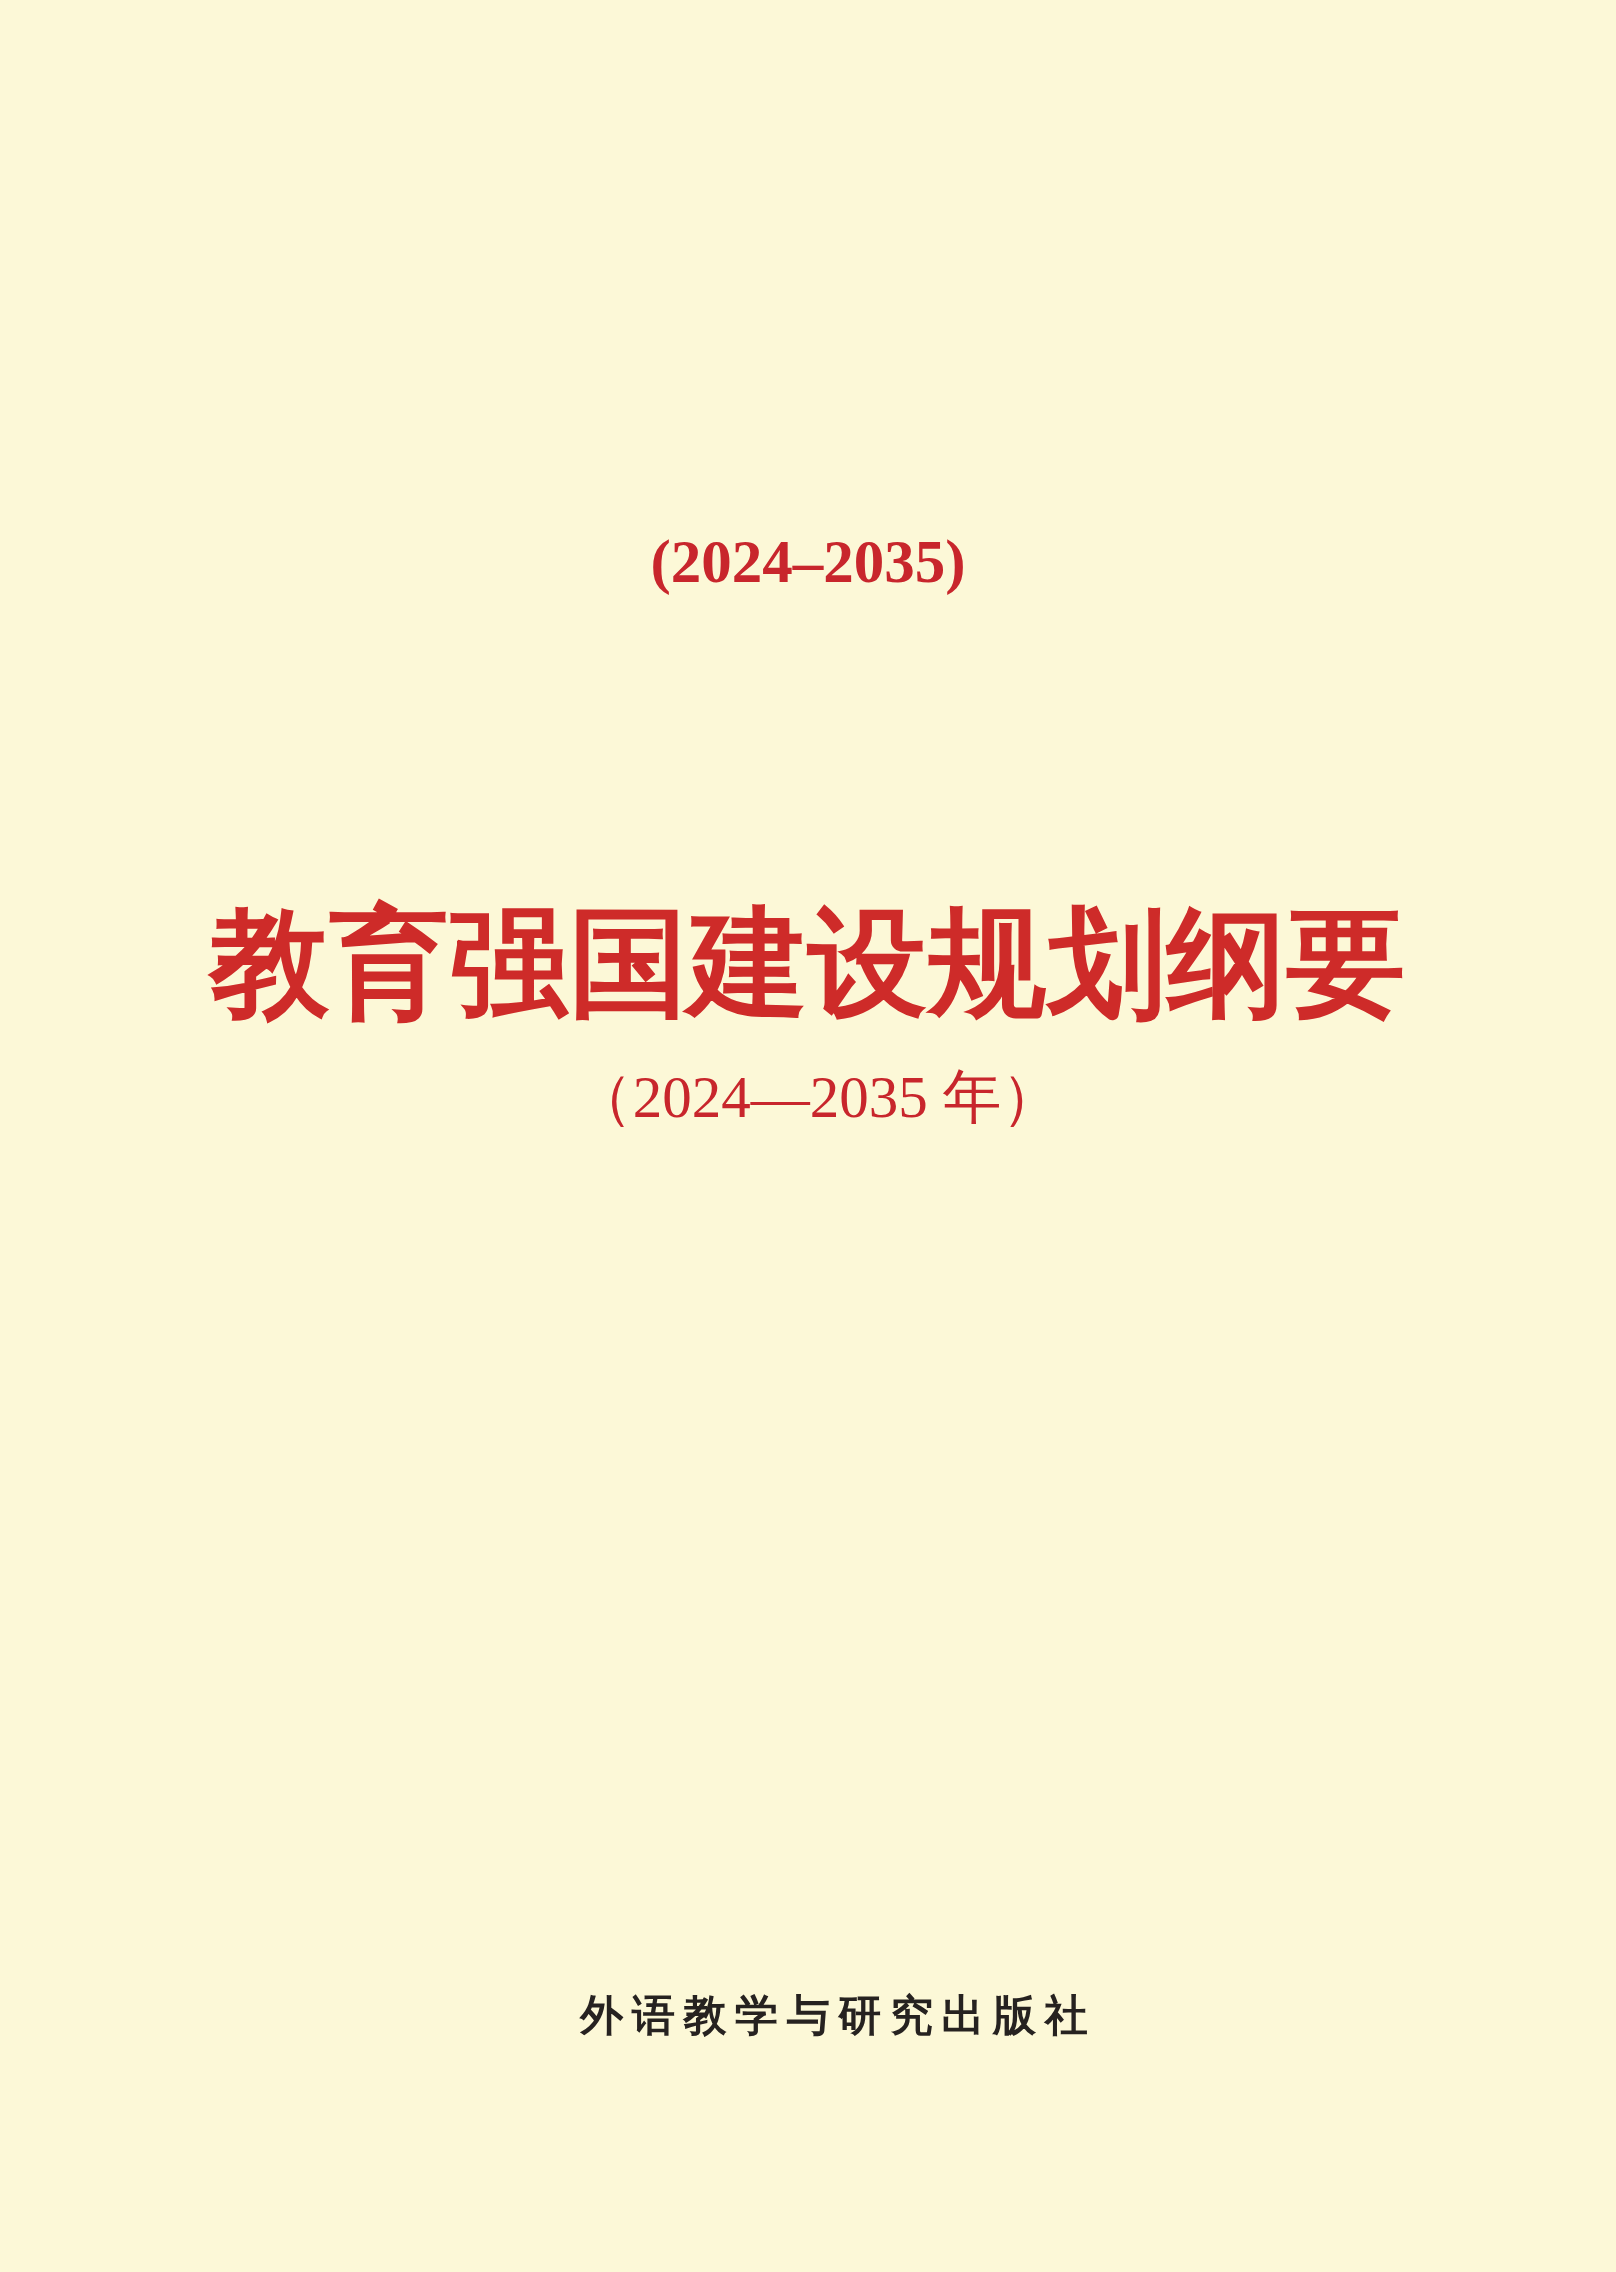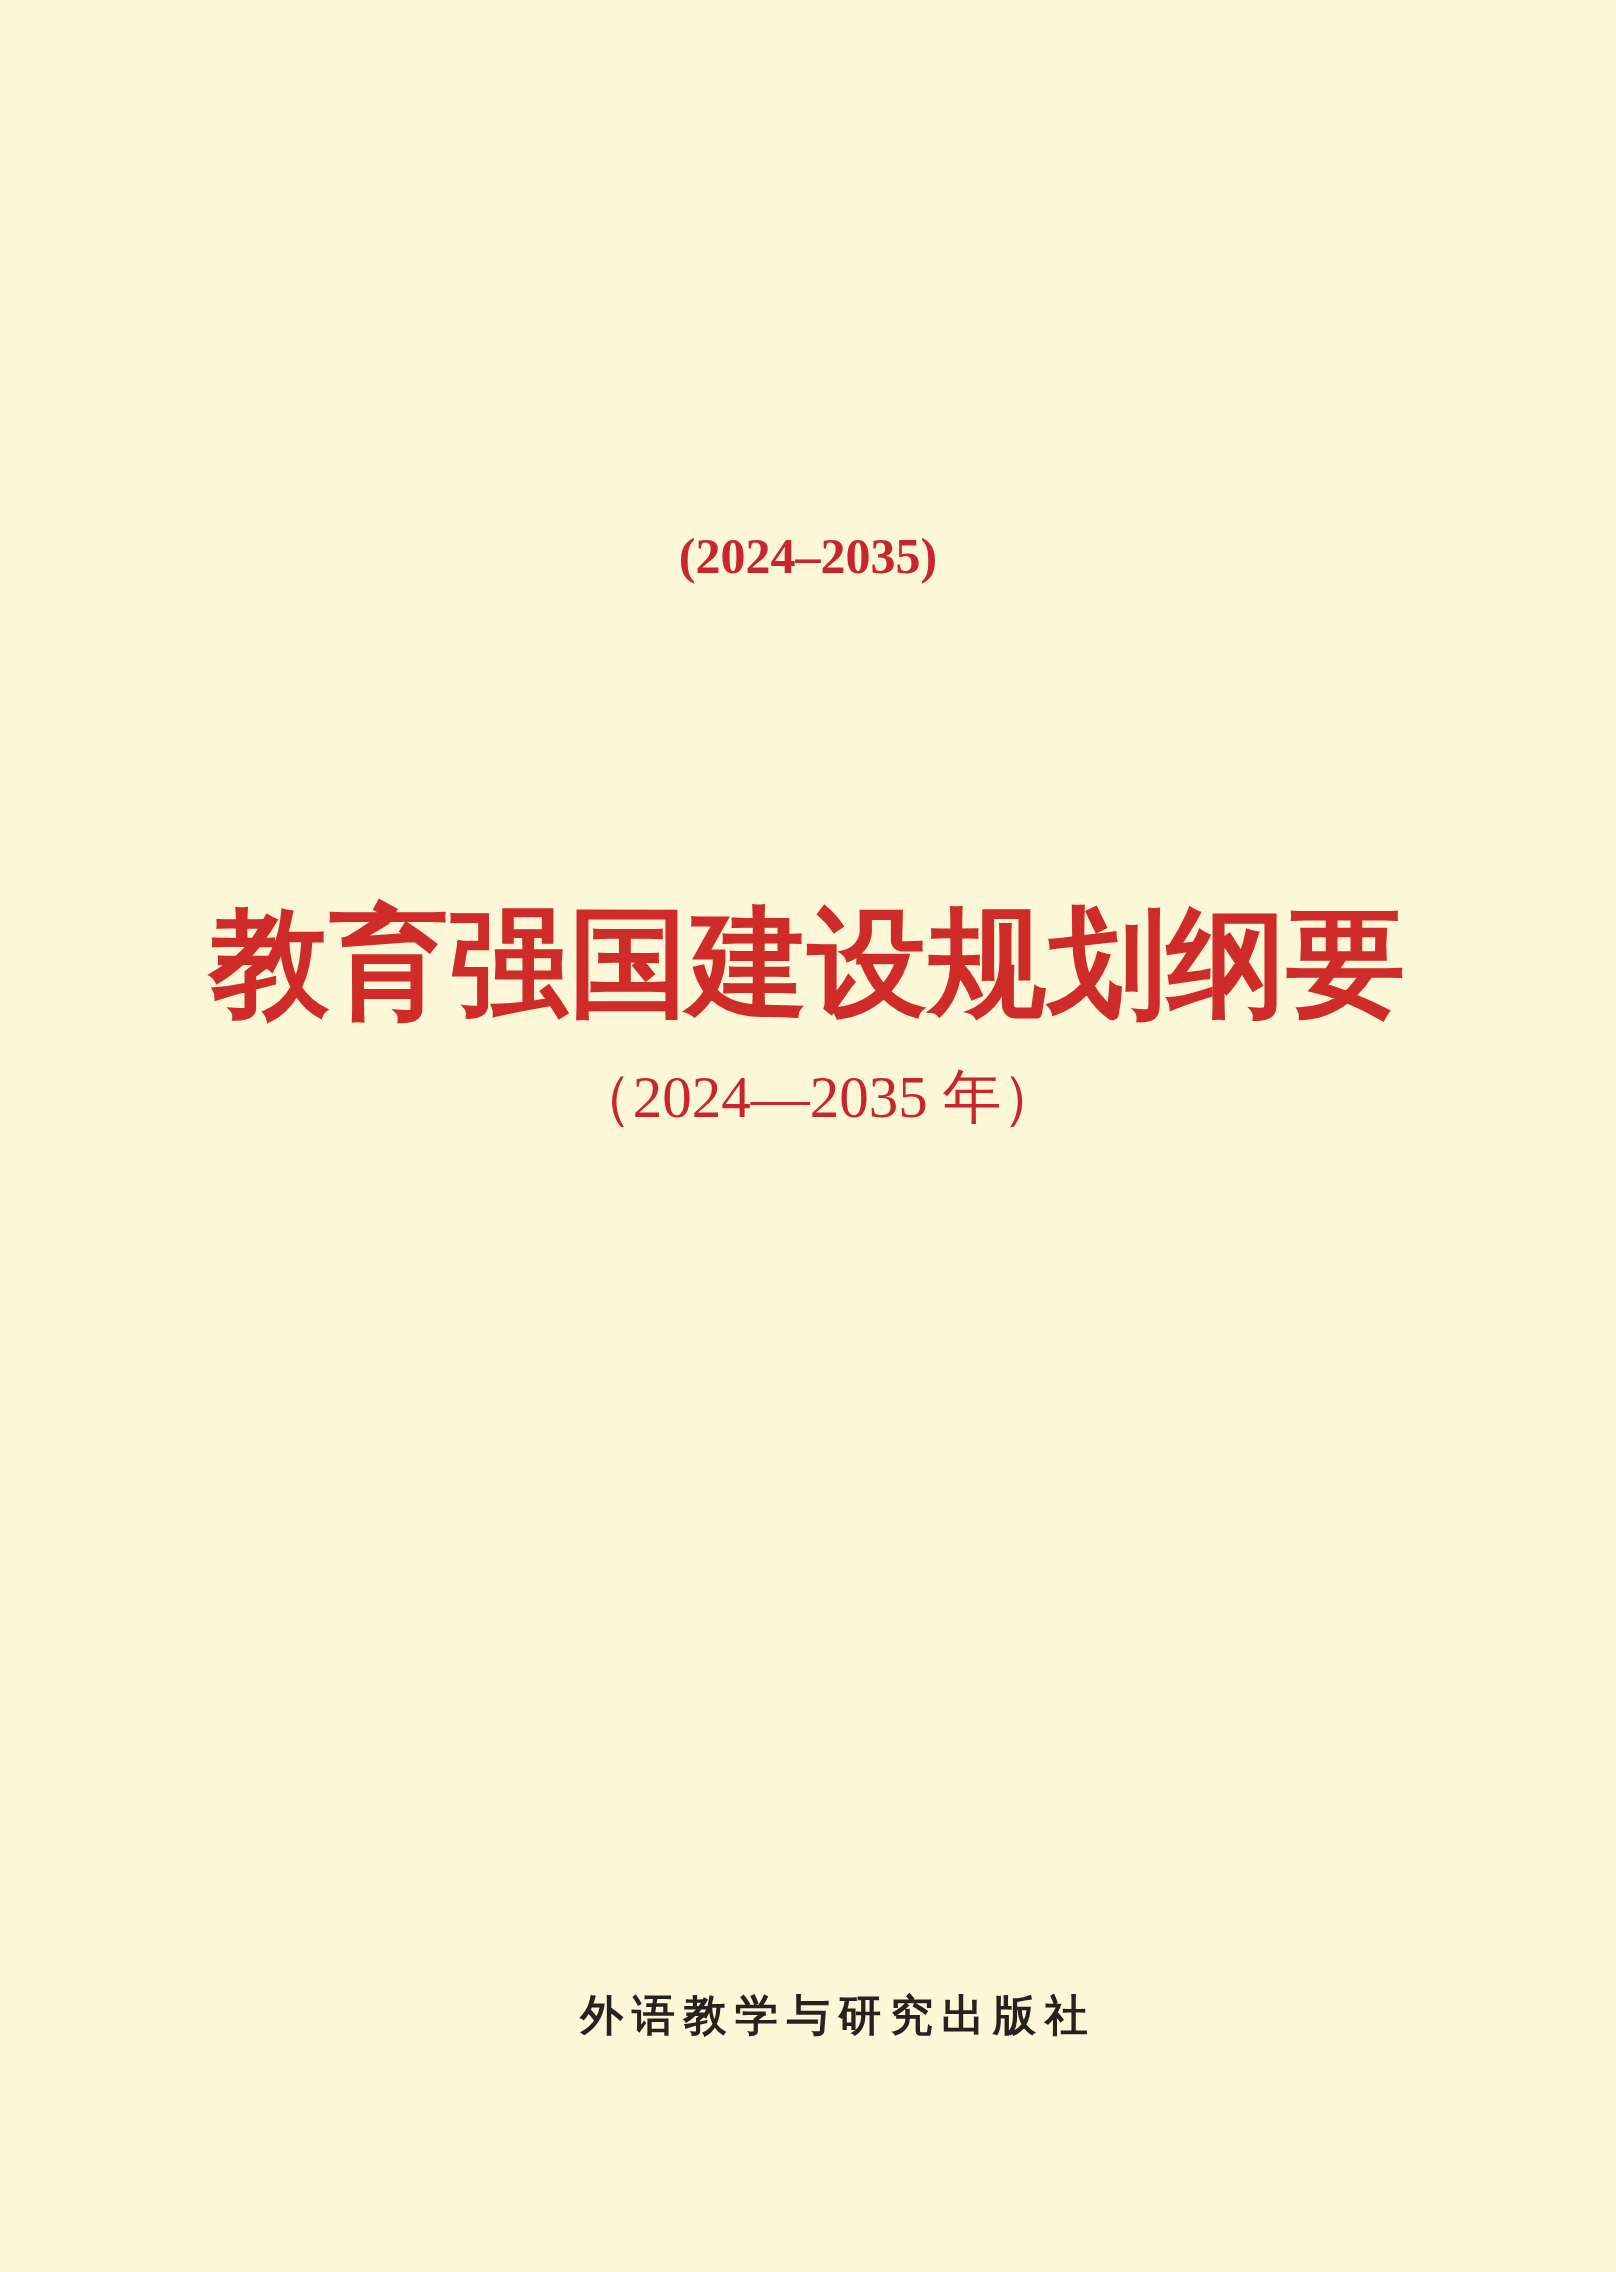--- a/index.html
+++ b/index.html
@@ -29,21 +29,21 @@
   .fr-title{
     top:307px;
     font-size:73px;
     line-height:100px;
     font-weight:bold;
     color:var(--accent-red);
     letter-spacing:-0.005em;
   }
   .fr-years{
     top:531px;
-    font-size:50px;
+    font-size:61px;
     line-height:1;
     font-weight:bold;
     color:var(--accent-red);
   }
   .cn-title{
     top:902px;
     font-size:119px;
     line-height:1.05;
     font-weight:bold;
     color:var(--title-red);

